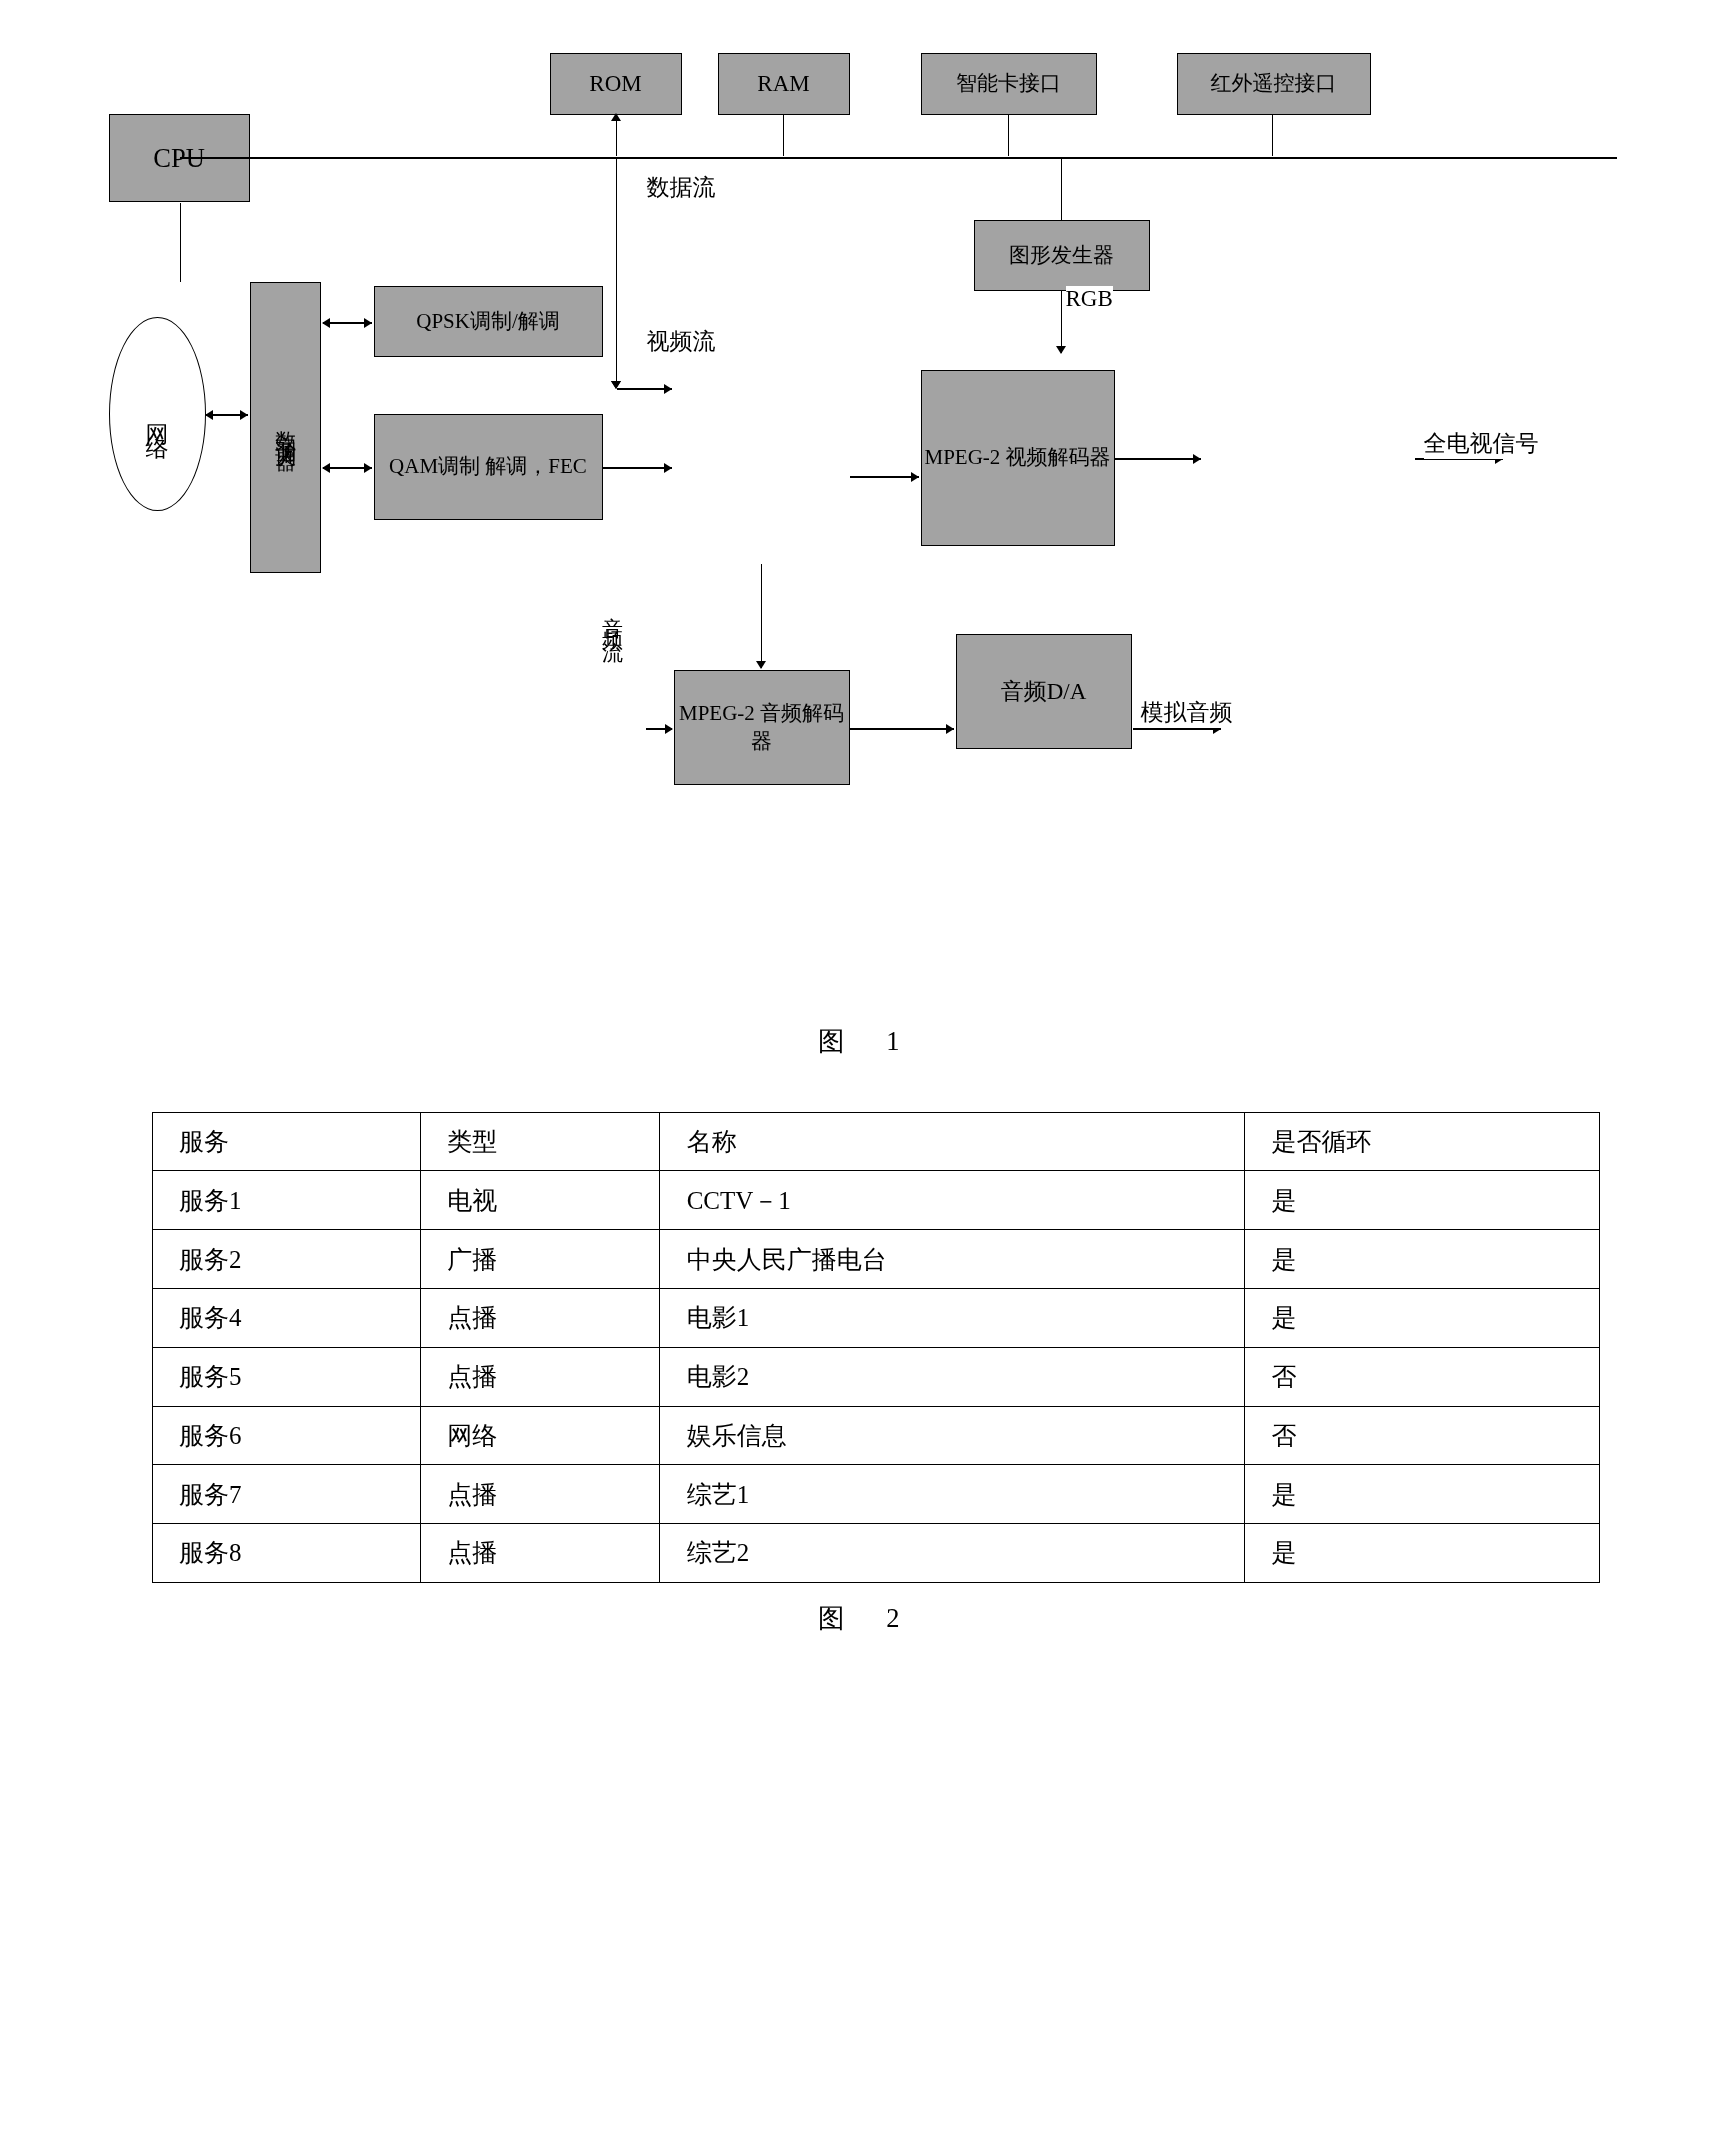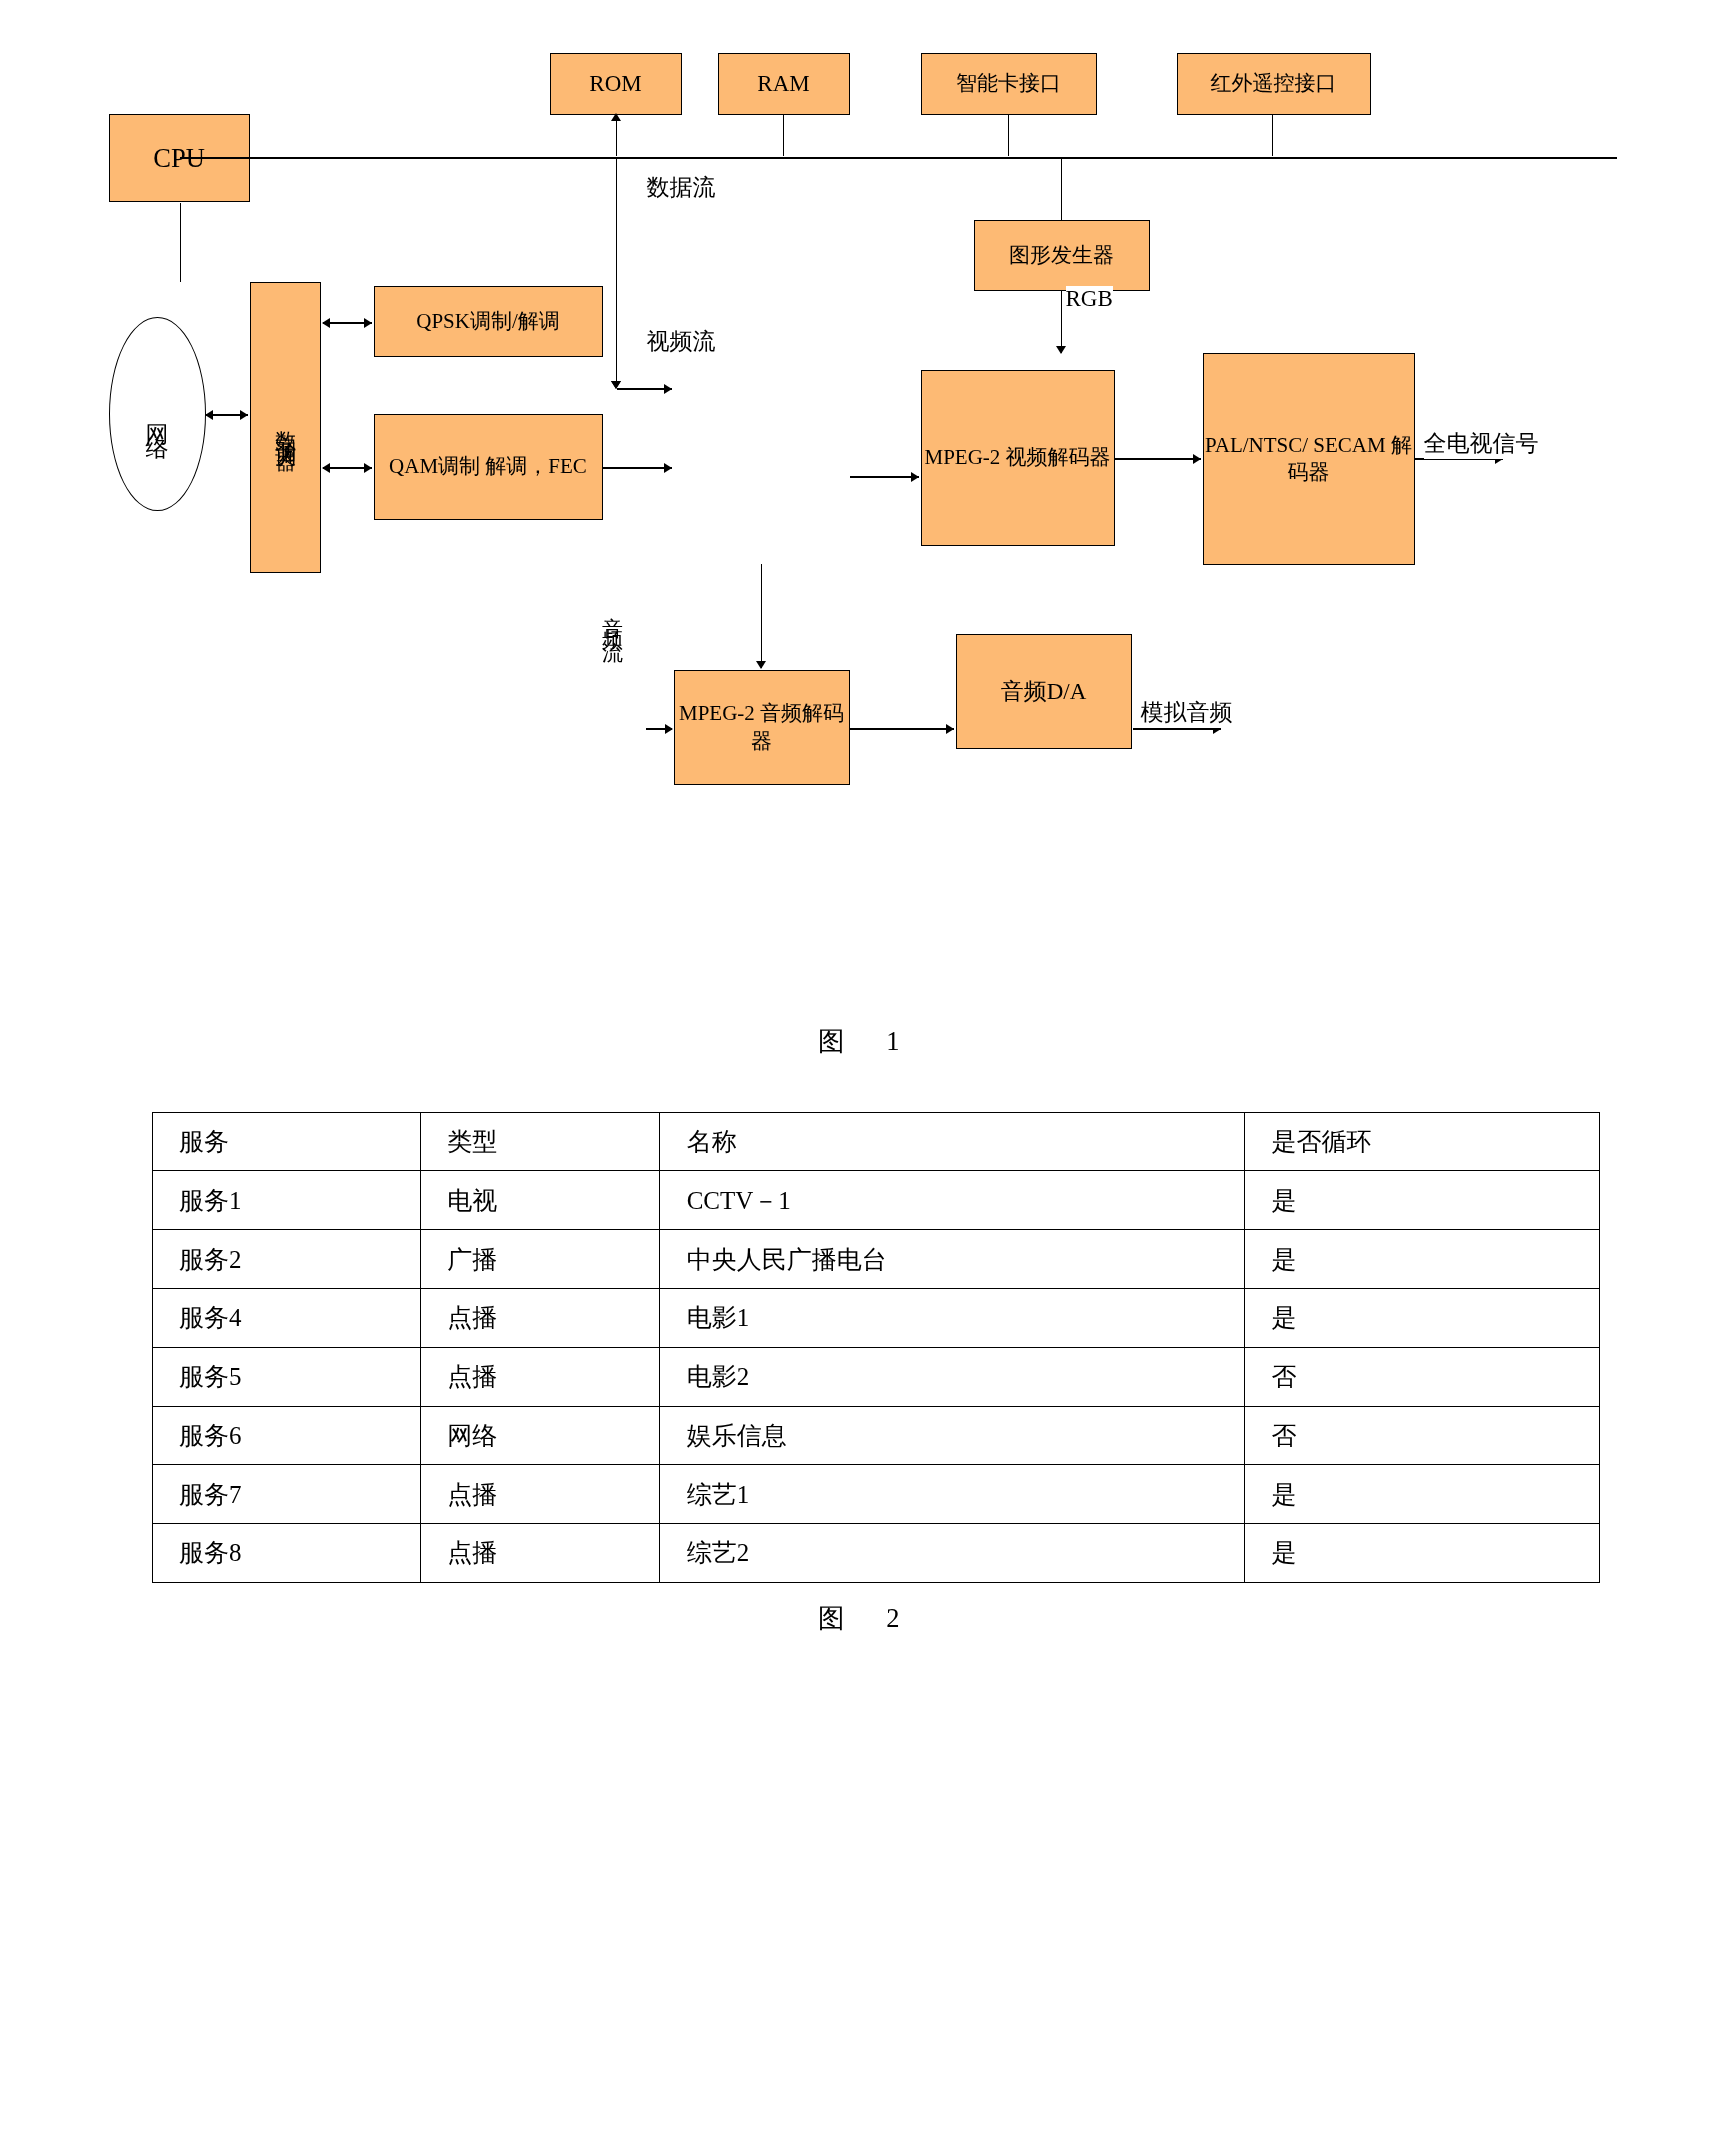--- a/index.html
+++ b/index.html
@@ -21,21 +21,21 @@
       margin: 0 auto 17.6px auto;
     }
 
     .box {
       position: absolute;
       border: 1.8px solid #000;
       display: flex;
       align-items: center;
       justify-content: center;
       text-align: center;
-      background: #fdba74;
+      background: #a3a3a3;
       font-size: 23px;
       line-height: 1.3;
     }
 
     .ellipse {
       position: absolute;
       border: 1.8px solid #000;
       border-radius: 50%;
       display: flex;
       align-items: center;
@@ -213,23 +213,20 @@
 
   <div class="arrow-right" style="left:529px; top:432px; width:69px;"></div>
 
   <div class="box" style="left:847px; top:335px; width:194px; height:176px; font-size:21px;">MPEG-2
 视频解码器</div>
 
   <div class="arrow-right" style="left:776px; top:441px; width:69px;"></div>
 
   <div class="box" style="left:900px; top:185px; width:176px; height:71px; font-size:21px;">图形发生器</div>
 
-  <div class="box" style="left:1129px; top:318px; width:212px; height:212px; font-size:21px;">PAL/NTSC/
-SECAM
-解码器</div>
 
   <div class="arrow-right" style="left:1041px; top:423px; width:86px;"></div>
 
   <div class="arrow-down" style="left:987px; top:256px; height:62px;"></div>
 
   <div class="label" style="left:992px; top:251px;">RGB</div>
 
   <div class="arrow-right" style="left:1341px; top:423px; width:88px;"></div>
 
   <div class="label" style="left:1350px; top:393px;">全电视信号</div>

